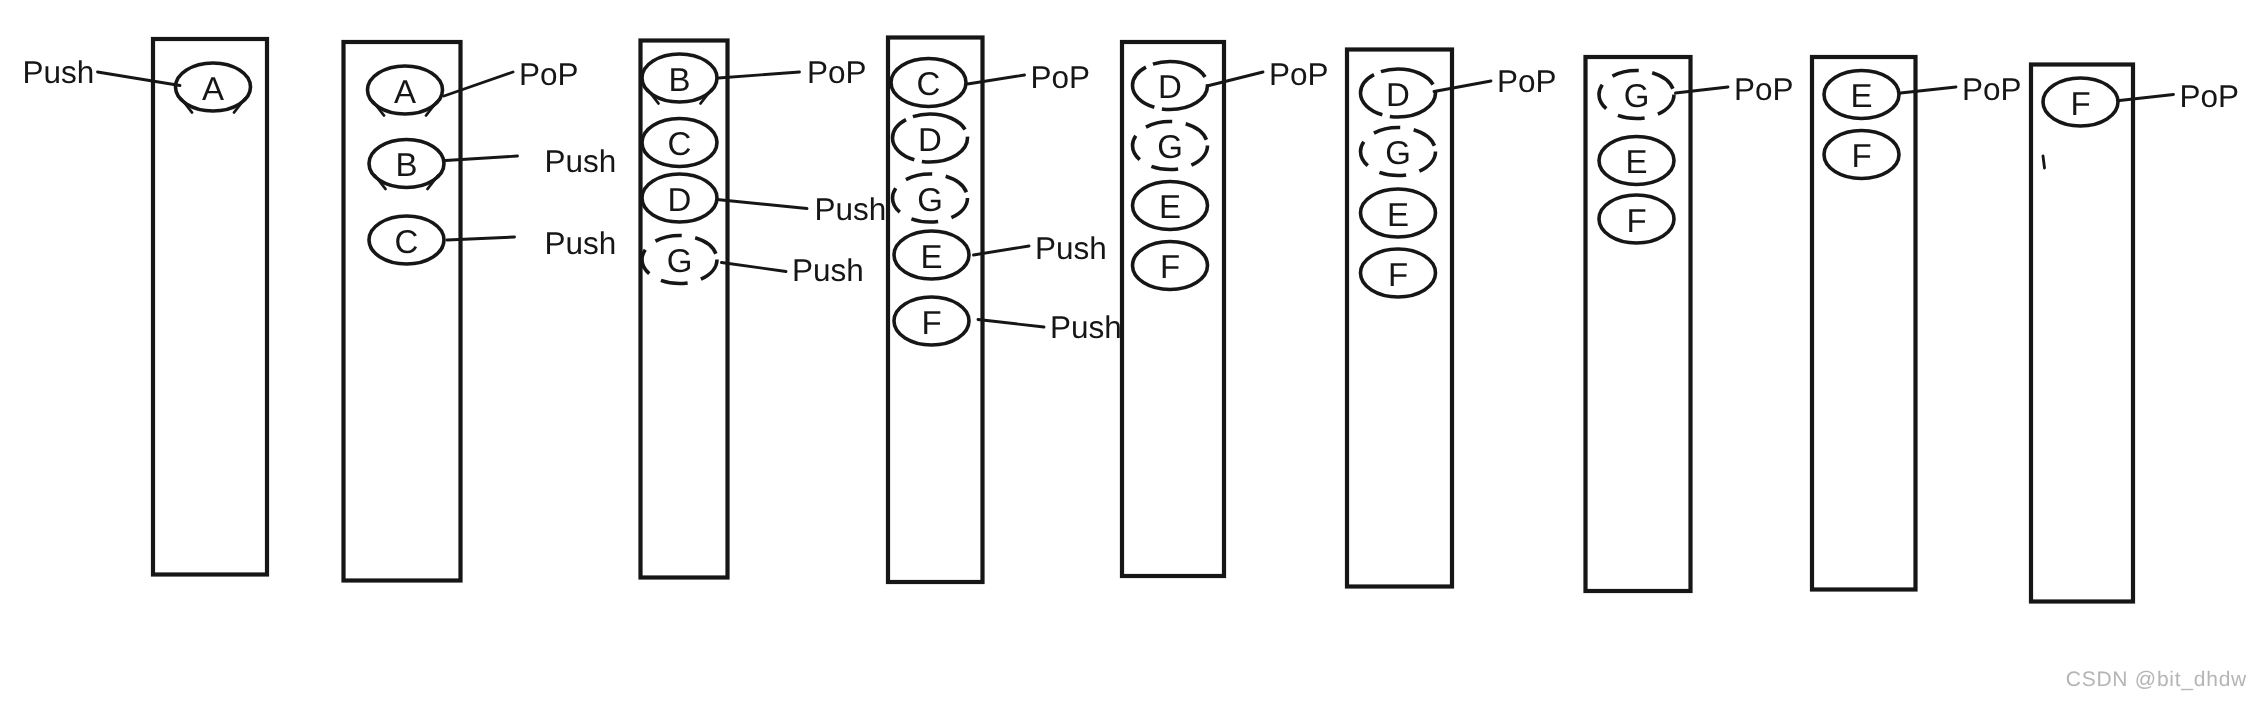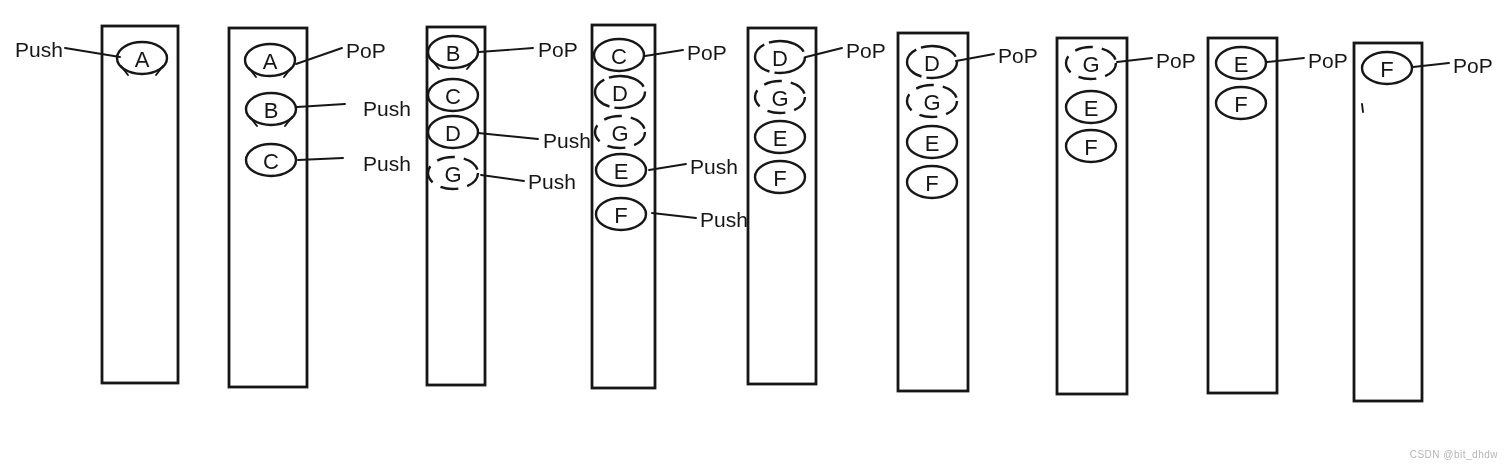--- a/index.html
+++ b/index.html
@@ -28,21 +28,21 @@
     font-family: "Liberation Sans", sans-serif;
     font-size: 21px;
     fill: #161616;
     text-anchor: start;
     dominant-baseline: central;
   }
   .watermark {
     position: absolute;
     right: 13px;
     bottom: 8px;
-    font-size: 10px;
+    font-size: 14px;
     color: #b5b5b5;
     letter-spacing: 0.5px;
     margin-left: 22px;
   }
 </style>
 </head>
 <body>
 
 <div class="canvas">
   <svg id="diagram" width="1511" height="468" viewBox="0 0 1511 468" xmlns="http://www.w3.org/2000/svg">

